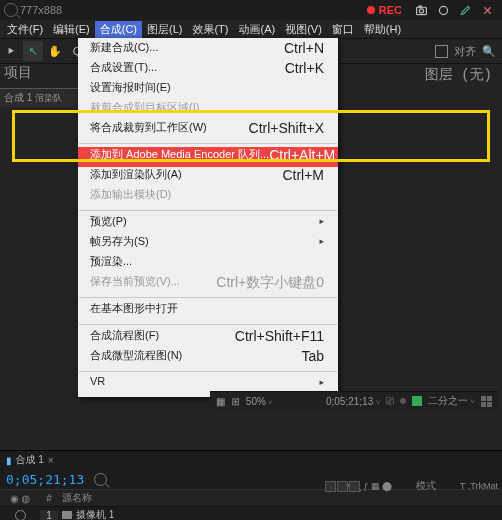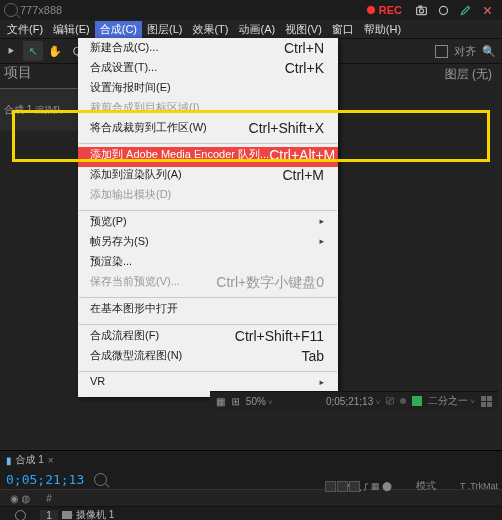--- a/index.html
+++ b/index.html
@@ -22,23 +22,23 @@
   .menubar .mi.open{background:#4a6cd4;color:#fff;}
   
   .toolrow{height:24px;background:#232323;display:flex;align-items:center;border-bottom:1px solid #111;}
   .tool{width:20px;height:20px;margin:0 1px;display:flex;align-items:center;justify-content:center;color:#bbb;}
   .tool.sel{background:#333;color:#4a9;}
   .rt{margin-left:auto;display:flex;align-items:center;gap:6px;padding-right:6px;color:#999;}
   .sq{width:11px;height:11px;border:1px solid #888;}
   
   .leftstrip{position:absolute;left:0;top:62px;width:78px;color:#999;}
   .leftstrip .lab{font-size:14px;padding:2px 4px;}
-  .leftstrip .tab{margin-top:4px;padding:14px 4px;background:#2b2b2b;border-top:1px solid #555;font-size:10px;}
-  
-  .rpanel{position:absolute;right:10px;top:66px;font-size:12px;color:#999;}
+  .leftstrip .tab{margin-top:4px;padding:2px 4px;background:#2b2b2b;border-top:1px solid #555;font-size:10px;}
+  
+  .rpanel{position:absolute;right:10px;top:66px;font-size:14px;color:#999;font-family:Liberation Mono, monospace;}
   
   .menu{position:absolute;left:78px;top:38px;width:260px;background:#f0f0f0;color:#222;box-shadow:2px 2px 6px rgba(0,0,0,.6);padding:2px 0;}
   .menu .row{display:flex;align-items:flex-start;height:20px;padding:0 14px 0 12px;white-space:nowrap;}
   .menu .row.hi{background:#ef4444;color:#fff;}
   .menu .row.dis{color:#999;}
   .menu .row .lab{flex:1;}
   .menu .row .sc{font-size:14px;}
   .menu .row .arr:after{content:"▸";font-size:9px;color:#444;margin-left:8px;}
   .menu .sep{height:1px;background:#c8c8c8;margin:3px 1px;}
   
@@ -237,20 +237,21 @@
       <span>合成 1</span>
       <span class="x">×</span>
     </div>
     <div class="tcrow">
       <span class="tc">0;05;21;13</span>
       <div class="mag2"></div>
     </div>
     <div class="hdr">
       <div class="c1">◉ ◍</div>
       <div class="c2">#</div>
+      <div class="c3">源名称</div>
       <div class="cmid"></div>
       <div class="colsR">
         <span class="tiny">♀ ☀ ╲ ƒ ▦ ⬤</span>
         <span>模式</span>
         <span class="tiny">T .TrkMat</span>
       </div>
     </div>
     <div class="track">
       <div class="c1">
           <div class="eye"></div>

